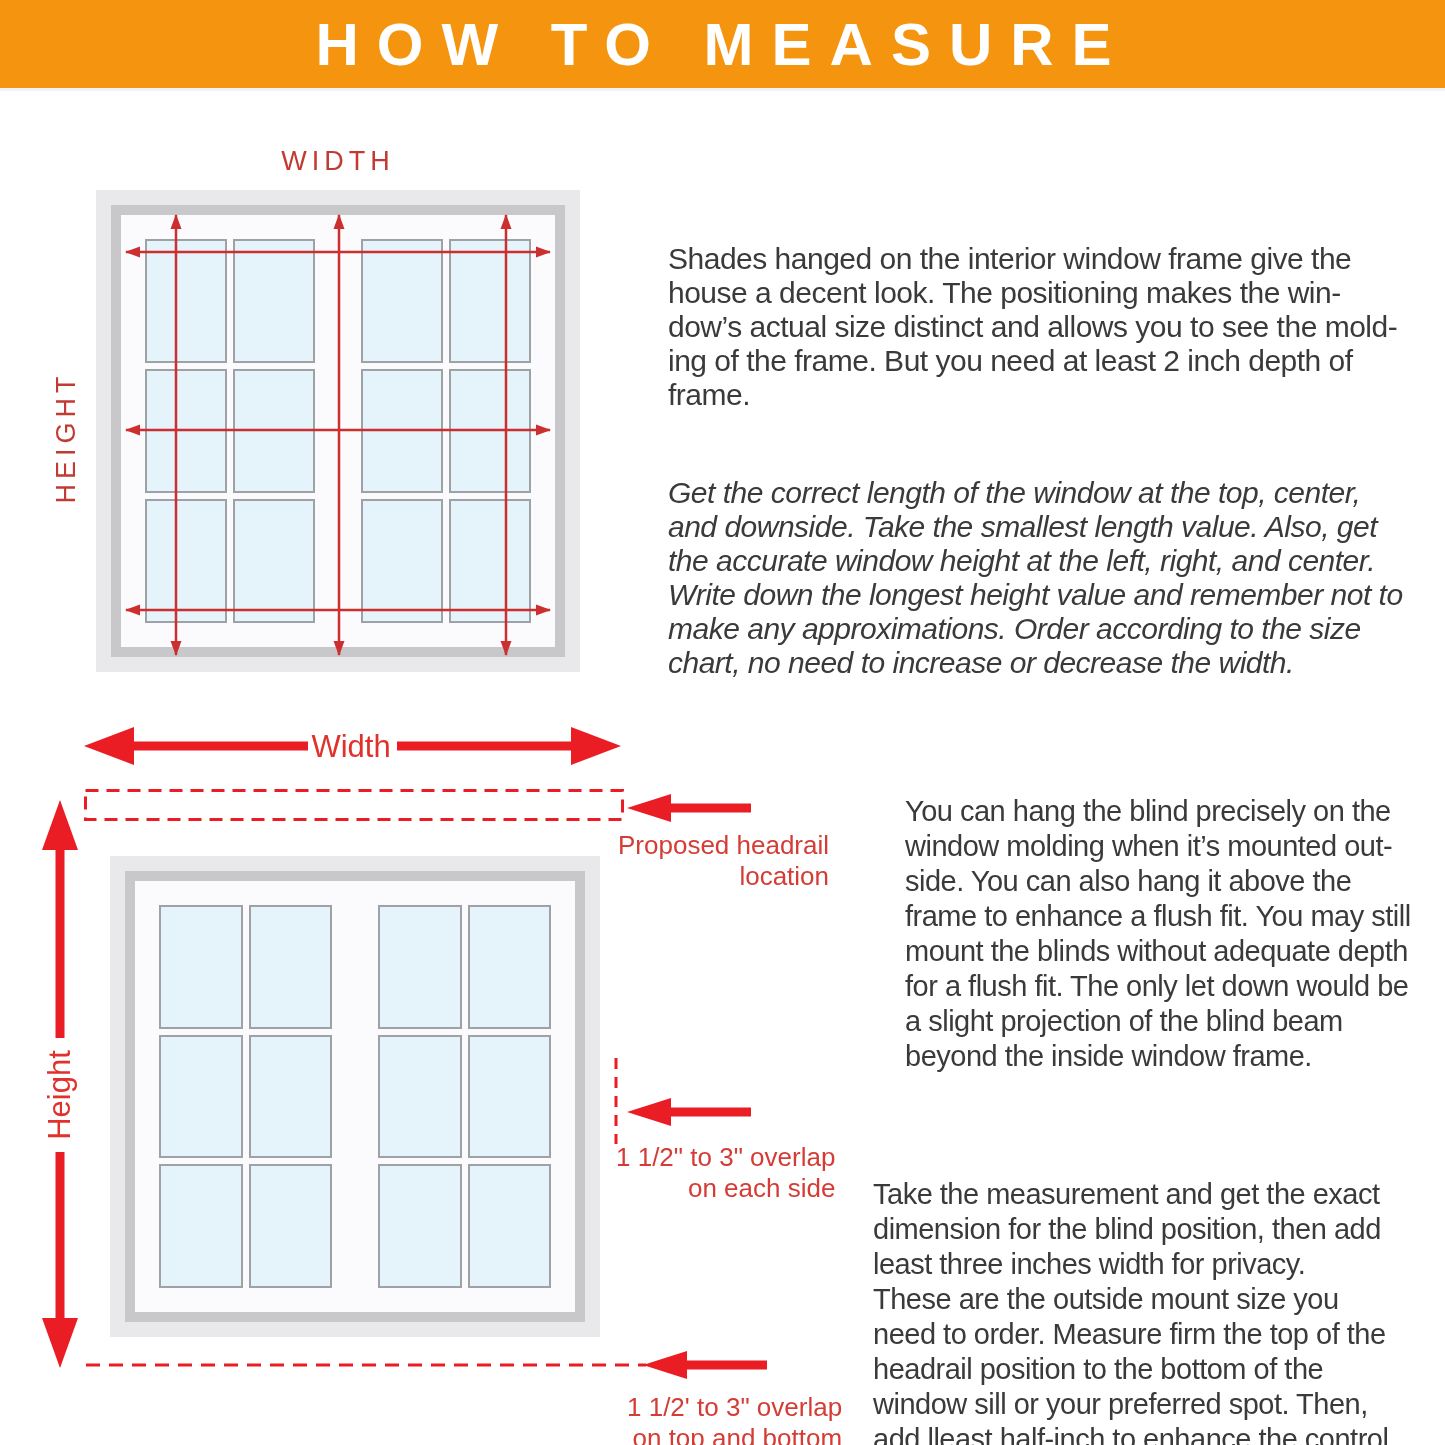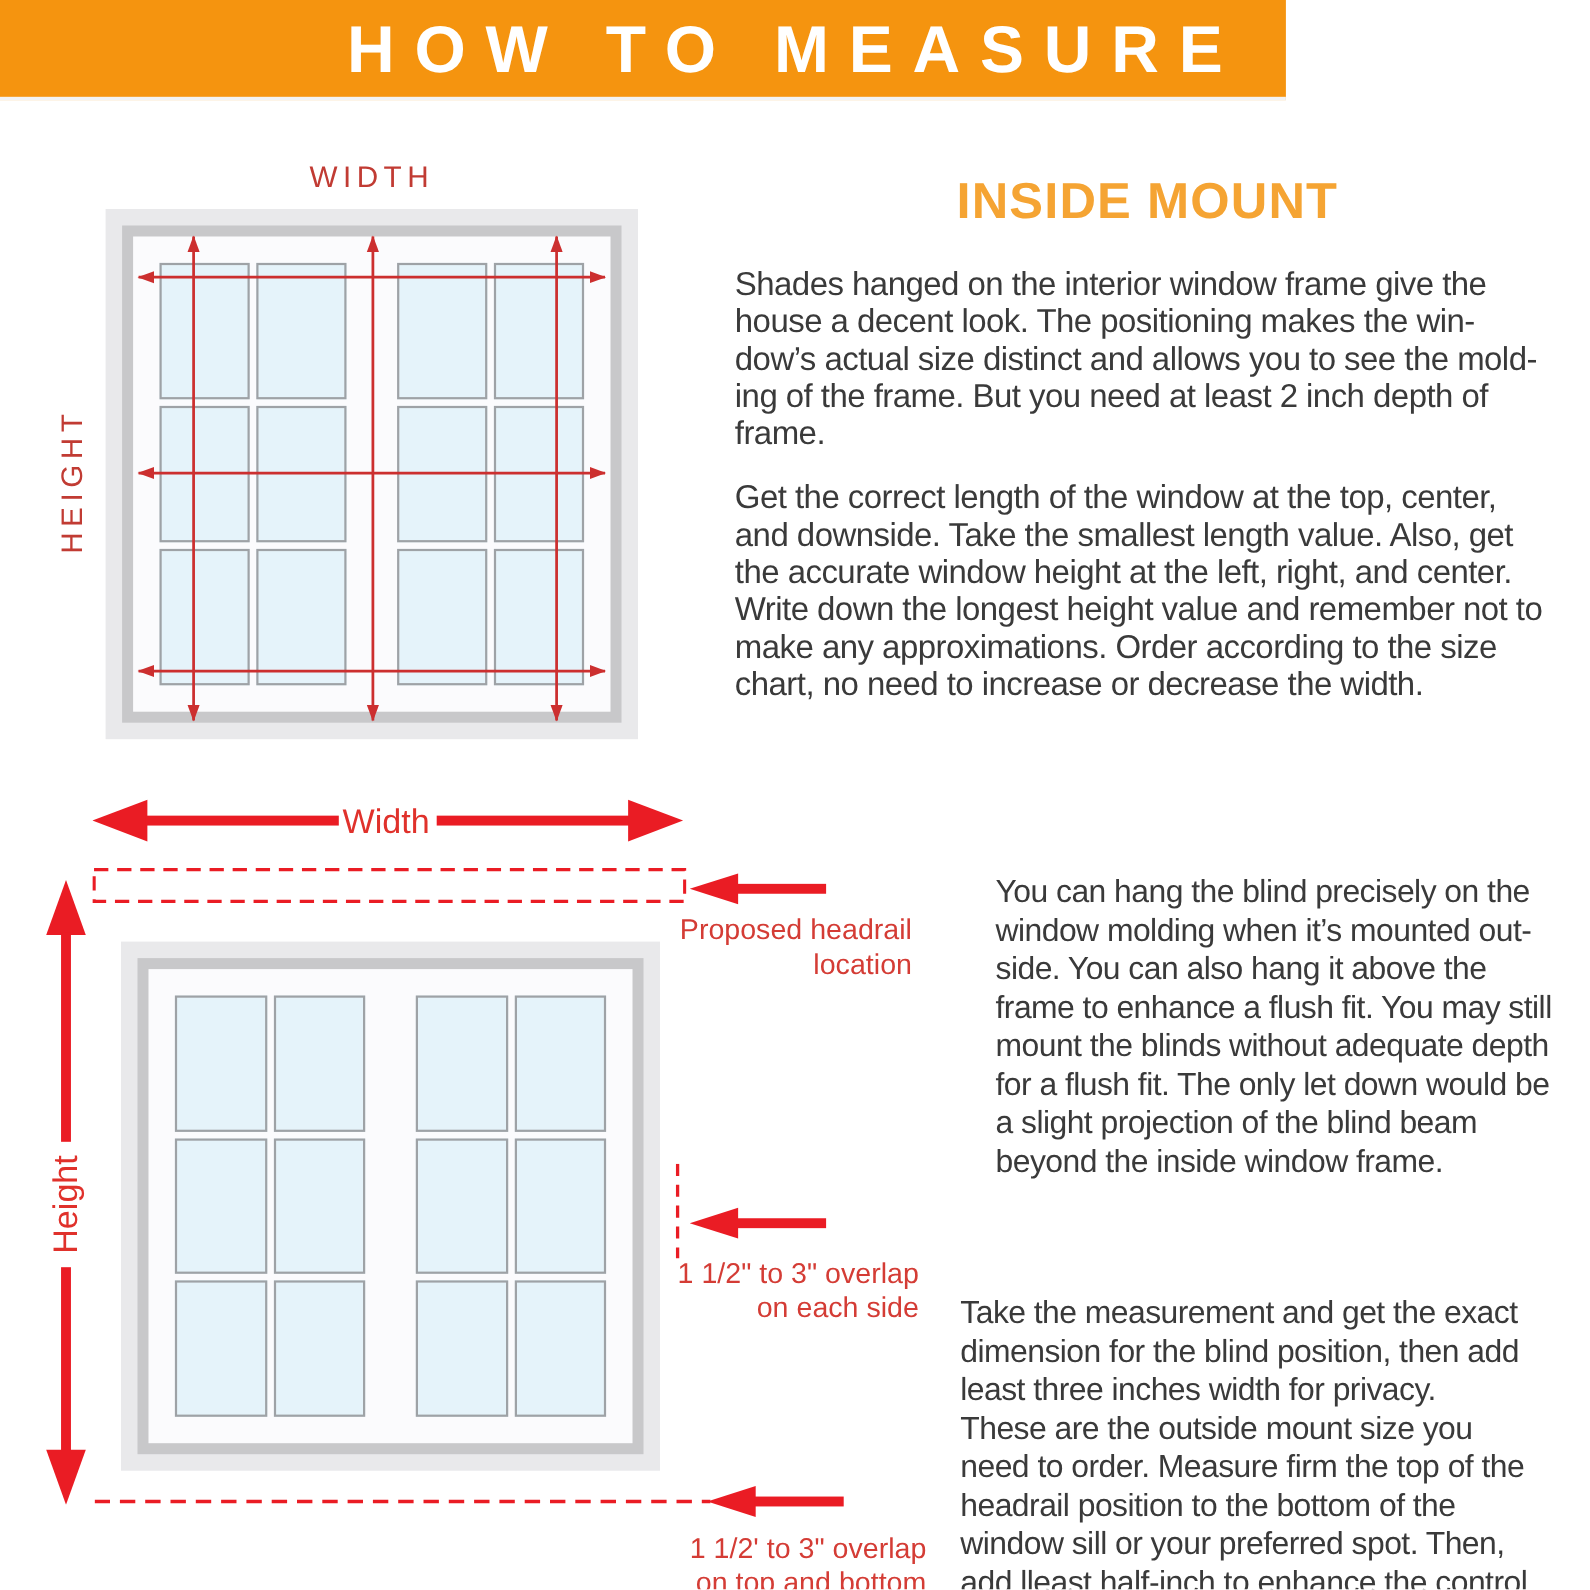--- a/index.html
+++ b/index.html
@@ -2,21 +2,21 @@
 <html><head>
 <meta charset="utf-8">
 <style>
   html,body { margin:0; padding:0; background:#ffffff; }
   #canvas {
     position:relative; width:1445px; height:1445px; overflow:hidden;
     background:#ffffff; font-family:"Liberation Sans", sans-serif;
   }
   
   .banner {
-    position:absolute; left:0; top:0; width:1169px; height:88px;
+    position:absolute; left:0; top:0; width:1445px; height:88px;
     background:#F5940F; border-bottom:3px solid #f3f3f3;
   }
   .banner-title {
     position:absolute; left:0; top:0; width:1445px; height:88px;
     line-height:90px; text-align:center; color:#ffffff;
     font-size:60px; font-weight:bold; letter-spacing:18px; white-space:pre;
   }
   
   .mount-heading {
     position:absolute; text-align:center; color:#F5A433;
@@ -107,27 +107,26 @@
     <g stroke="#CC2F2F" stroke-width="2.5">
       <line x1="30" y1="62" x2="454" y2="62" marker-start="url(#ahs)" marker-end="url(#ahe)"></line>
       <line x1="30" y1="240" x2="454" y2="240" marker-start="url(#ahs)" marker-end="url(#ahe)"></line>
       <line x1="30" y1="420" x2="454" y2="420" marker-start="url(#ahs)" marker-end="url(#ahe)"></line>
       <line x1="80" y1="25" x2="80" y2="465" marker-start="url(#ahs)" marker-end="url(#ahe)"></line>
       <line x1="243" y1="25" x2="243" y2="465" marker-start="url(#ahs)" marker-end="url(#ahe)"></line>
       <line x1="410" y1="25" x2="410" y2="465" marker-start="url(#ahs)" marker-end="url(#ahe)"></line>
     </g>
   </svg>
 
-  <div class="mount-heading" style="left:660px; top:156px; width:766px;">INSIDE MOUNT</div>
   <div class="body-text" style="left:668px; top:242px;">Shades hanged on the interior window frame give the
 house a decent look. The positioning makes the win-
 dow’s actual size distinct and allows you to see the mold-
 ing of the frame. But you need at least 2 inch depth of
 frame.</div>
-  <div class="body-text" style="left:668px; top:436px;">Get the correct length of the window at the top, center,
+  <div class="body-text" style="left:668px; top:476px;font-style:italic;">Get the correct length of the window at the top, center,
 and downside. Take the smallest length value. Also, get
 the accurate window height at the left, right, and center.
 Write down the longest height value and remember not to
 make any approximations. Order according to the size
 chart, no need to increase or decrease the width.</div>
 
   <svg class="abs" style="left:84px; top:723px;" width="537" height="46" viewBox="0 0 537 46">
     <g fill="#EA1C24">
       <polygon points="0,23 50,4 50,42"></polygon>
       <rect x="48" y="18.5" width="176" height="9"></rect>

